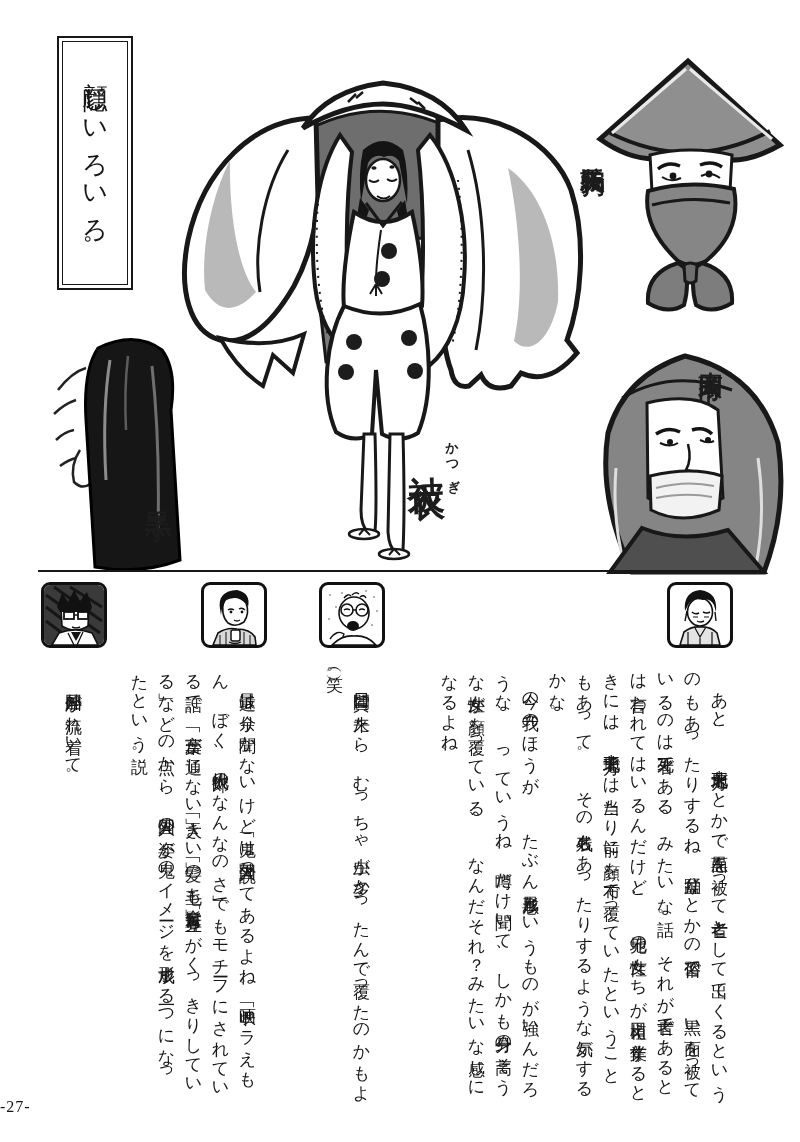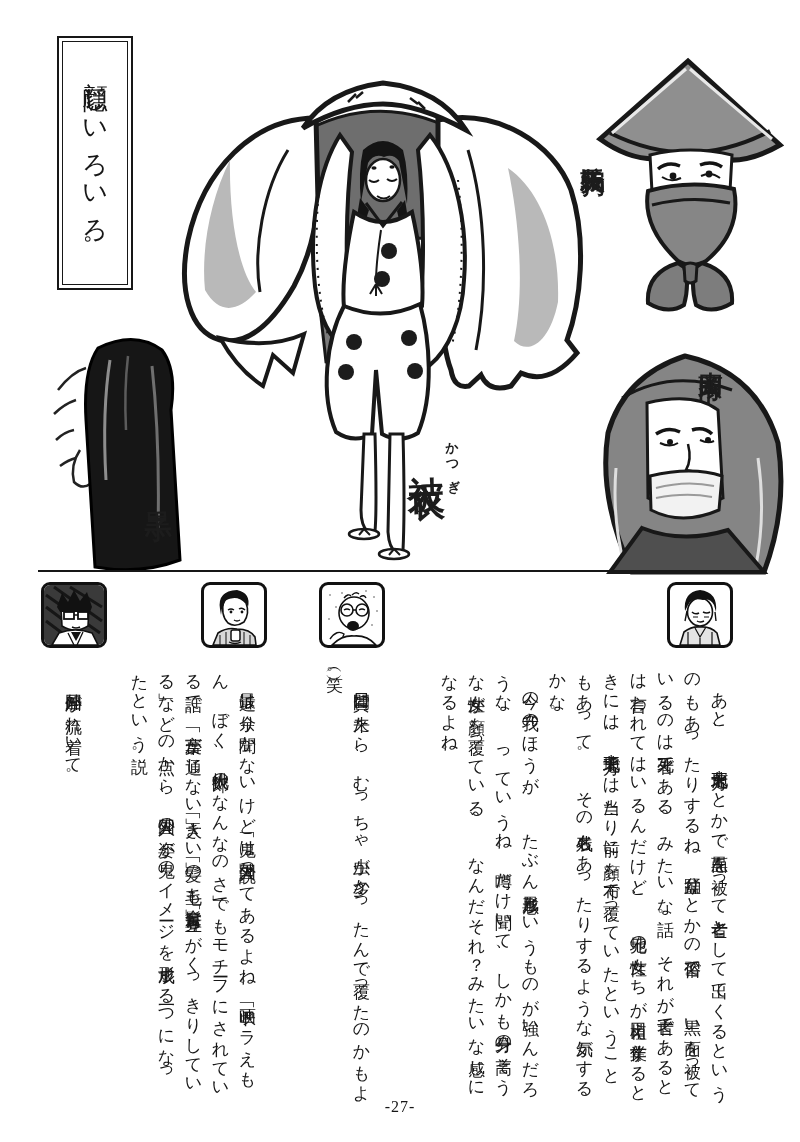--- a/index.html
+++ b/index.html
@@ -47,21 +47,21 @@
   .speech{
     position:absolute;top:80px;right:0;height:433px;
     writing-mode:vertical-rl;text-orientation:mixed;
     font-size:17px;line-height:27px;letter-spacing:1px;
     white-space:pre-line;
   }
   .blk2 .speech{right:10px;}
   .blk3 .speech{right:6px;}
   .blk4 .speech{right:20px;}
   
-  .page-number{left:0;right:0;top:1098px;text-align:center;font-size:16px;letter-spacing:1px;}
+  .page-number{left:0;right:0;top:1098px;font-size:16px;letter-spacing:1px;}
   svg{display:block;}
 </style>
 </head>
 <body>
 
 <div class="abs title-box">
   <div class="title-box-inner">
     <div class="title-text">顔隠しいろいろ。</div>
   </div>
 </div>

